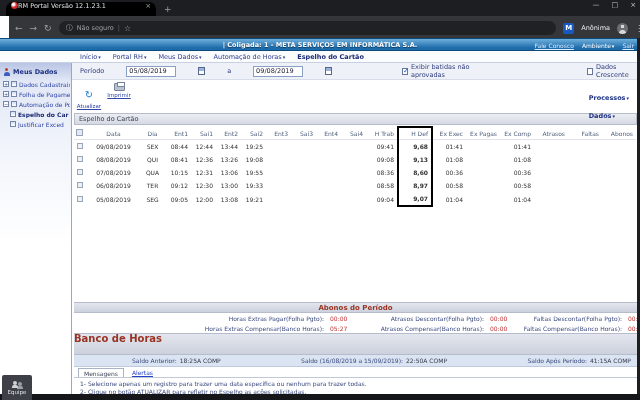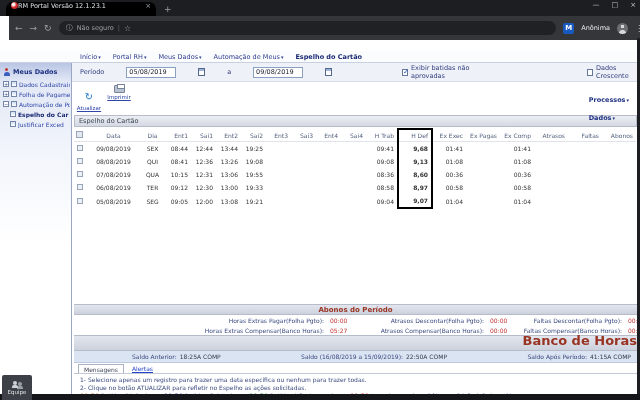--- a/index.html
+++ b/index.html
@@ -99,21 +99,21 @@
   .pink { color:#d98585; }
 
   
   .spacer { height:95px; }
   .tot-bar { height:11px; background:linear-gradient(#e3e6ee,#ccd1dd); border-top:1px solid #b6bcc9; border-bottom:1px solid #b6bcc9; text-align:center; font-size:7px; font-weight:bold; color:#993322; line-height:11px; }
   .trow { display:flex; align-items:center; height:10px; font-size:6px; color:#39497e; }
   .tpair { display:flex; align-items:center; }
   .tlabel { display:inline-block; text-align:right; }
   .tval { display:inline-block; width:30px; text-align:left; padding-left:6px; }
   .w1 { width:250px; } .w2 { width:130px; } .w3 { width:108px; }
-  .banco-bar { height:16px; background:linear-gradient(#e3e6ee,#ccd1dd); border-top:1px solid #b6bcc9; border-bottom:1px solid #b6bcc9; text-align:right; font-size:13px; font-weight:bold; color:#993322; line-height:10px; }
+  .banco-bar { height:22px; background:linear-gradient(#e3e6ee,#ccd1dd); border-top:1px solid #b6bcc9; border-bottom:1px solid #b6bcc9; text-align:left; font-size:10px; font-weight:bold; color:#993322; line-height:10px; }
   .saldo-row { height:12px; background:#dbe4f2; border-bottom:1px solid #bfcade; display:flex; align-items:center; font-size:6px; color:#39497e; }
   .saldo-val { color:#333a4d; margin-left:3px; }
   .sg1 { margin-left:58px; } .sg2 { margin-left:auto; } .sg3 { margin-left:auto; margin-right:6px; }
 
   
   .foot-tabs { display:flex; align-items:flex-end; gap:8px; height:11px; padding-left:4px; border-bottom:1px solid #c2c9d6; }
   .ftab { font-size:6px; color:#3c4455; background:#fff; border:1px solid #aab3c4; border-bottom:none; padding:0.5px 5px; }
   .flink { font-size:6px; color:#2442c8; text-decoration:underline; padding-bottom:1px; }
   .instructions { padding:2px 0 0 6px; font-size:6px; color:#39497e; line-height:8px; }
   .legend-line { white-space:nowrap; }
@@ -157,26 +157,34 @@
       <span class="sec-label">Não seguro</span>
       <span class="pill-sep">|</span>
       <span class="star i-star"></span>
     </div>
     <span class="ext-m">M</span>
     <span class="profile-name">Anônima</span>
     <span class="avatar"></span>
     <span class="menudots i-dots"></span>
   </div>
 
+  <div class="bluebar">
+    <span class="coligada">| Coligada: 1 - META SERVIÇOS EM INFORMÁTICA S.A.</span>
+    <div class="bluelinks">
+      <span class="blink">Fale Conosco</span>
+      <span class="bamb caret">Ambiente</span>
+      <span class="blink">Sair</span>
+    </div>
+  </div>
 
   <div class="navbar">
     <span class="nav-item caret">Início</span>
     <span class="nav-item caret">Portal RH</span>
     <span class="nav-item caret">Meus Dados</span>
-    <span class="nav-item caret">Automação de Meus</span>
+    <span class="nav-item caret">Automação de Horas</span>
     <span class="nav-item nav-current">Espelho do Cartão</span>
   </div>
 
   <div class="page">
 
     <div class="sidebar">
       <div class="sb-header">
         <span class="i-person"></span>
         <span class="sb-title">Meus Dados</span>
       </div>

